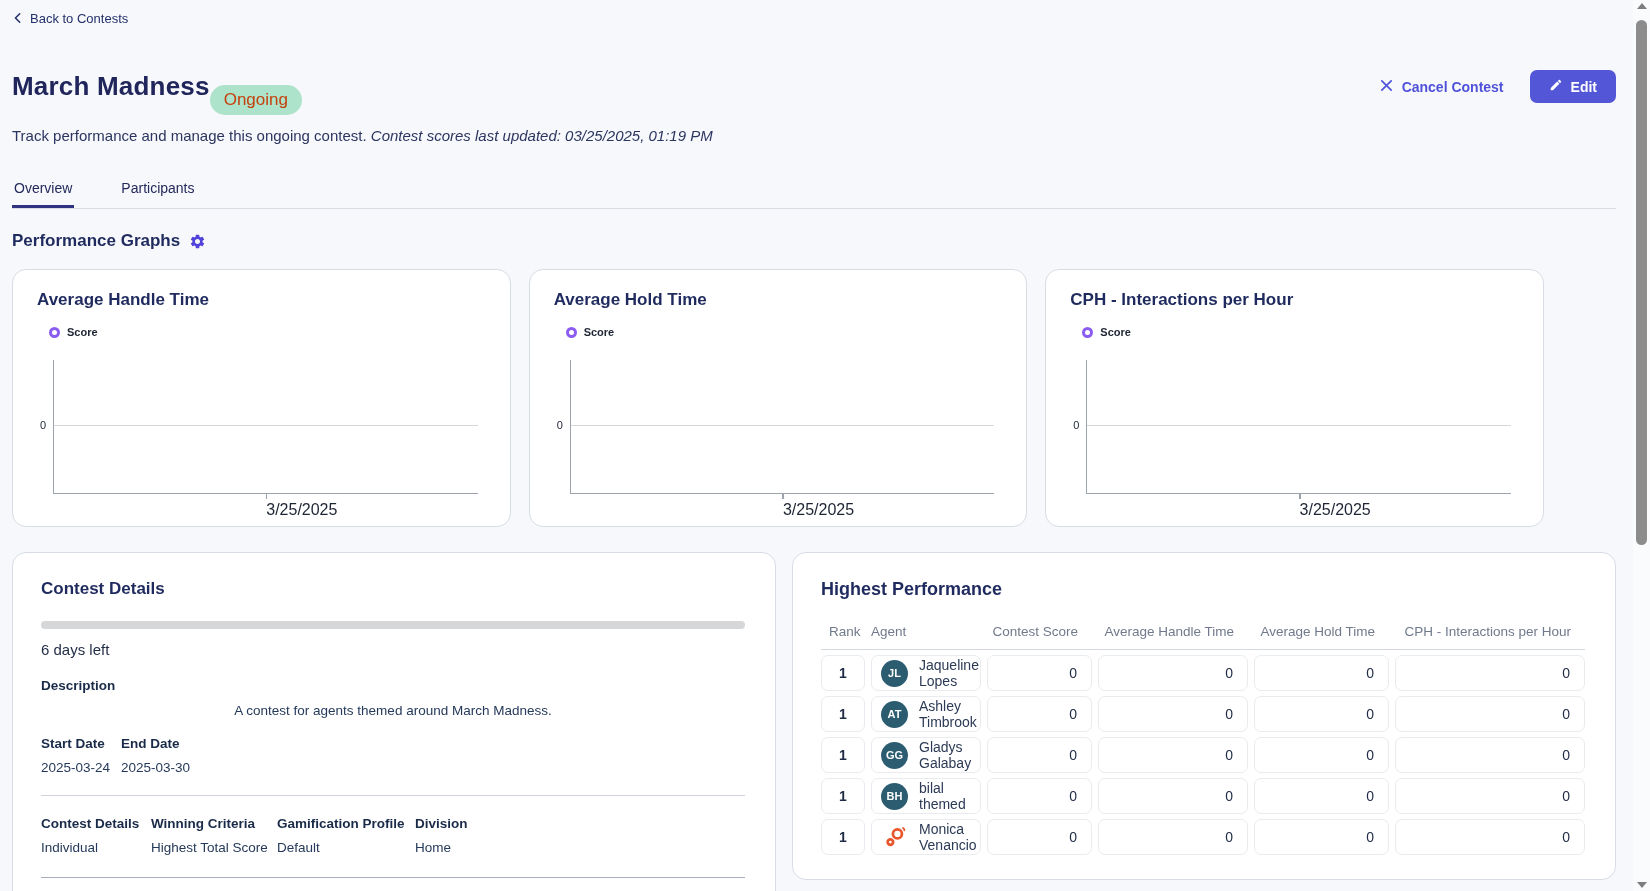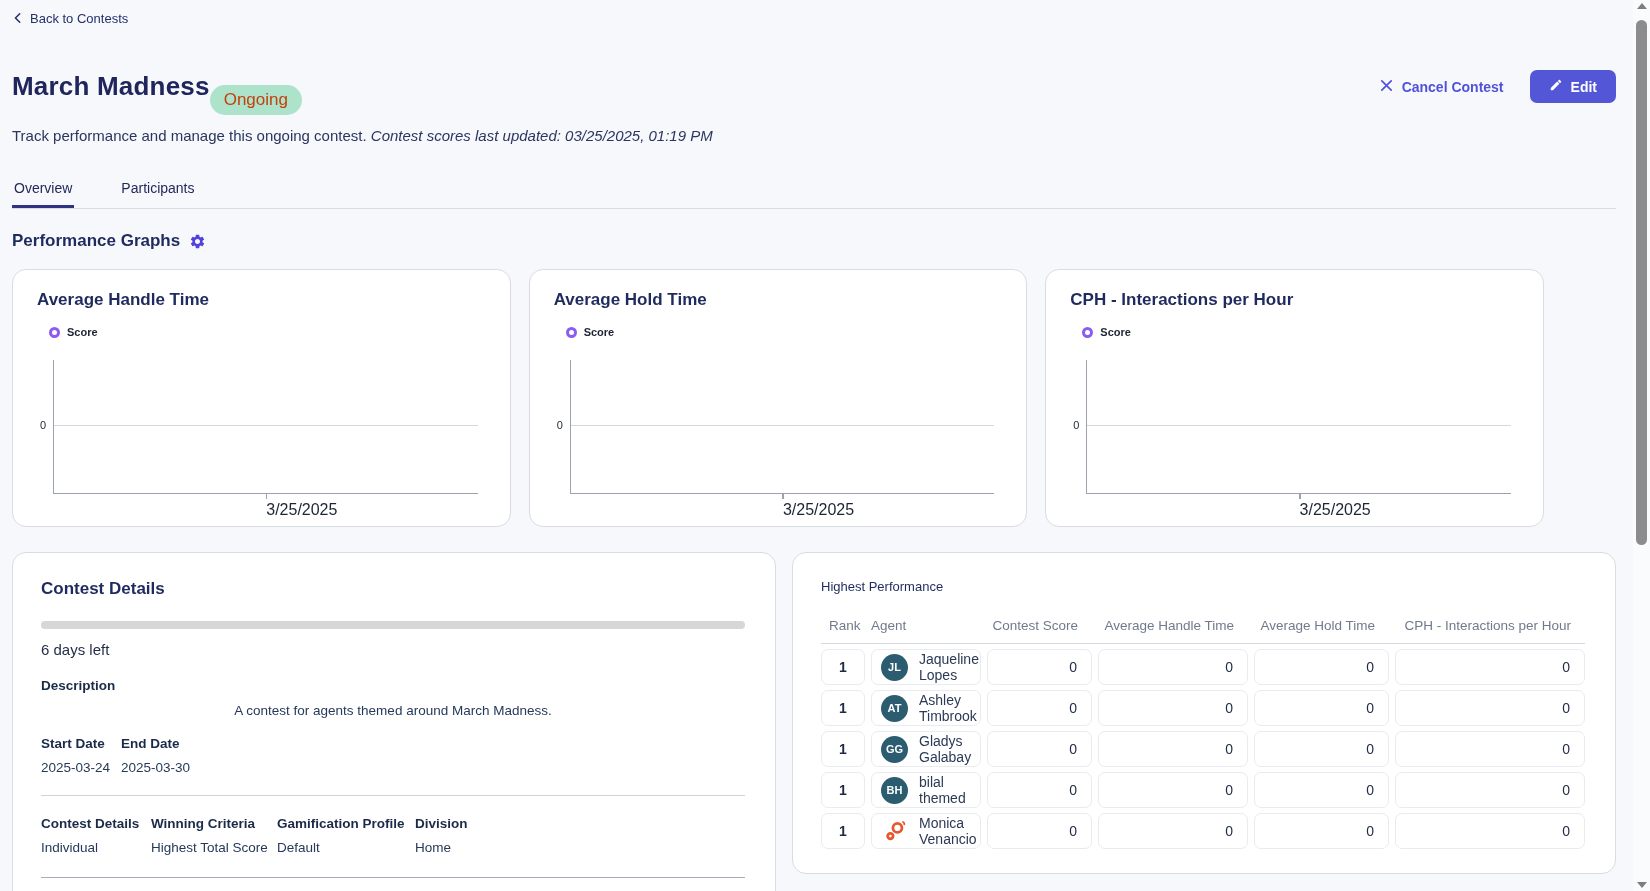--- a/index.html
+++ b/index.html
@@ -67,21 +67,21 @@
   .dates-row { margin-top:18px; display:grid; grid-template-columns:80px auto; }
   .dates-vals { margin-top:9px; display:grid; grid-template-columns:80px auto; font-size:13.5px; color:#253a5a; }
   .cd-divider { margin-top:20px; border:none; border-top:1px solid #cfd3da; }
   .cd-divider.dark { margin-top:22px; border-top-color:#a7adb8; }
   .fields-row { margin-top:20px; display:grid; grid-template-columns:110px 126px 138px 1fr; }
   .fields-vals { margin-top:9px; display:grid; grid-template-columns:110px 126px 138px 1fr; font-size:13.5px; color:#253a5a; }
   .metrics-label { margin-top:18px; }
 
   
   .hp-card { padding:26px 30px 24px 28px; }
-  .hp-title { font-size:13px; font-weight:normal; color:#1f2a5e; }
+  .hp-title { font-size:18px; font-weight:bold; color:#1f2a5e; }
   .hp-table { margin-top:24px; }
   .hp-grid { display:grid; grid-template-columns:44px minmax(0,1fr) 105px 150px 135px 190px; column-gap:6px; align-items:center; }
   .hp-head { font-size:13.5px; color:#717a8c; padding-bottom:10px; }
   .hp-head .num { text-align:right; padding-right:14px; }
   .hp-head .c-rank { padding-left:8px; }
   .hp-head-divider { border:none; border-top:1px solid #d4d8df; }
   .hp-row { margin-top:5px; }
   .hp-cell { background:#fff; border:1px solid #e9ebef; border-radius:7px; height:36px; display:flex; align-items:center; font-size:14px; color:#1f2a44; }
   .hp-cell.c-rank { justify-content:center; font-weight:bold; }
   .hp-cell.num { justify-content:flex-end; padding-right:14px; }

